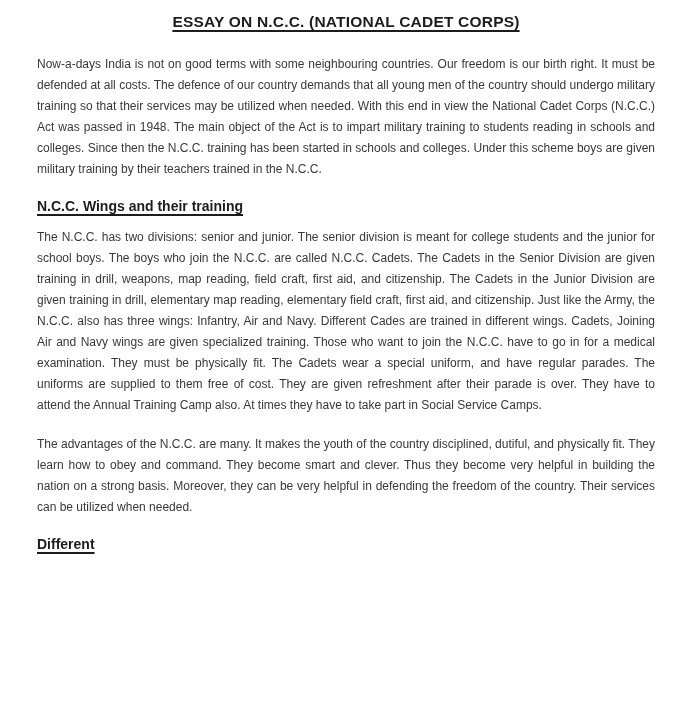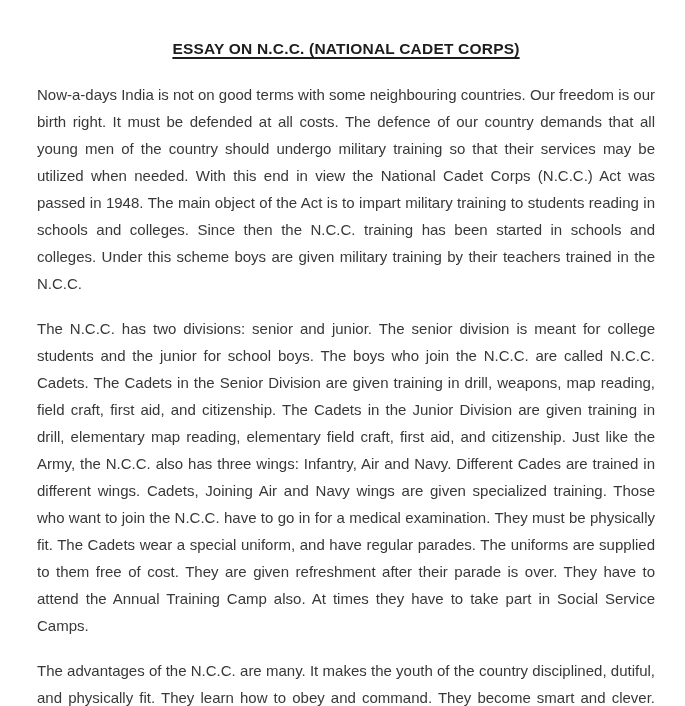--- a/index.html
+++ b/index.html
@@ -9,21 +9,21 @@
   }
   * { margin: 0; padding: 0; box-sizing: border-box; }
   html, body {
     background: var(--page-bg);
     font-family: "Liberation Sans", "DejaVu Sans", sans-serif;
   }
   .page {
     width: 685px;
     height: 706px;
     background: var(--page-bg);
-    padding: 40px 30px 0 37px;
+    padding: 13px 30px 0 37px;
     overflow: hidden;
   }
   .essay-title {
     text-align: center;
     font-size: 15.5px;
     font-weight: bold;
     color: var(--heading-text);
     letter-spacing: 0.2px;
     text-decoration: underline;
     text-decoration-thickness: 2px;
@@ -33,43 +33,44 @@
   .essay-section h2 {
     font-size: 14px;
     font-weight: bold;
     color: var(--heading-text);
     text-decoration: underline;
     text-decoration-thickness: 1.5px;
     text-underline-offset: 3px;
     margin-bottom: 13px;
   }
   .essay-section p {
-    font-size: 15px;
-    line-height: 27px;
+    font-size: 12px;
+    line-height: 21px;
     color: var(--body-text);
     text-align: justify;
     margin-bottom: 18px;
   }
 </style>
 </head>
 <body>
 
 <div class="page">
 
   <h1 class="essay-title">ESSAY ON N.C.C. (NATIONAL CADET CORPS)</h1>
 
   <section class="essay-section">
     <p>Now-a-days India is not on good terms with some neighbouring countries. Our freedom is our birth right. It must be defended at all costs. The defence of our country demands that all young men of the country should undergo military training so that their services may be utilized when needed. With this end in view the National Cadet Corps (N.C.C.) Act was passed in 1948. The main object of the Act is to impart military training to students reading in schools and colleges. Since then the N.C.C. training has been started in schools and colleges. Under this scheme boys are given military training by their teachers trained in the N.C.C.</p>
   </section>
 
   <section class="essay-section">
+    <h2>N.C.C. Wings and their training</h2>
     <p>The N.C.C. has two divisions: senior and junior. The senior division is meant for college students and the junior for school boys. The boys who join the N.C.C. are called N.C.C. Cadets. The Cadets in the Senior Division are given training in drill, weapons, map reading, field craft, first aid, and citizenship. The Cadets in the Junior Division are given training in drill, elementary map reading, elementary field craft, first aid, and citizenship. Just like the Army, the N.C.C. also has three wings: Infantry, Air and Navy. Different Cades are trained in different wings. Cadets, Joining Air and Navy wings are given specialized training. Those who want to join the N.C.C. have to go in for a medical examination. They must be physically fit. The Cadets wear a special uniform, and have regular parades. The uniforms are supplied to them free of cost. They are given refreshment after their parade is over. They have to attend the Annual Training Camp also. At times they have to take part in Social Service Camps.</p>
   </section>
 
   <section class="essay-section">
     <p>The advantages of the N.C.C. are many. It makes the youth of the country disciplined, dutiful, and physically fit. They learn how to obey and command. They become smart and clever. Thus they become very helpful in building the nation on a strong basis. Moreover, they can be very helpful in defending the freedom of the country. Their services can be utilized when needed.</p>
   </section>
 
   <section class="essay-section">
-    <h2>Advantages</h2>
+    <h2>Different</h2>
   </section>
 
 </div>
 
 </body></html>

